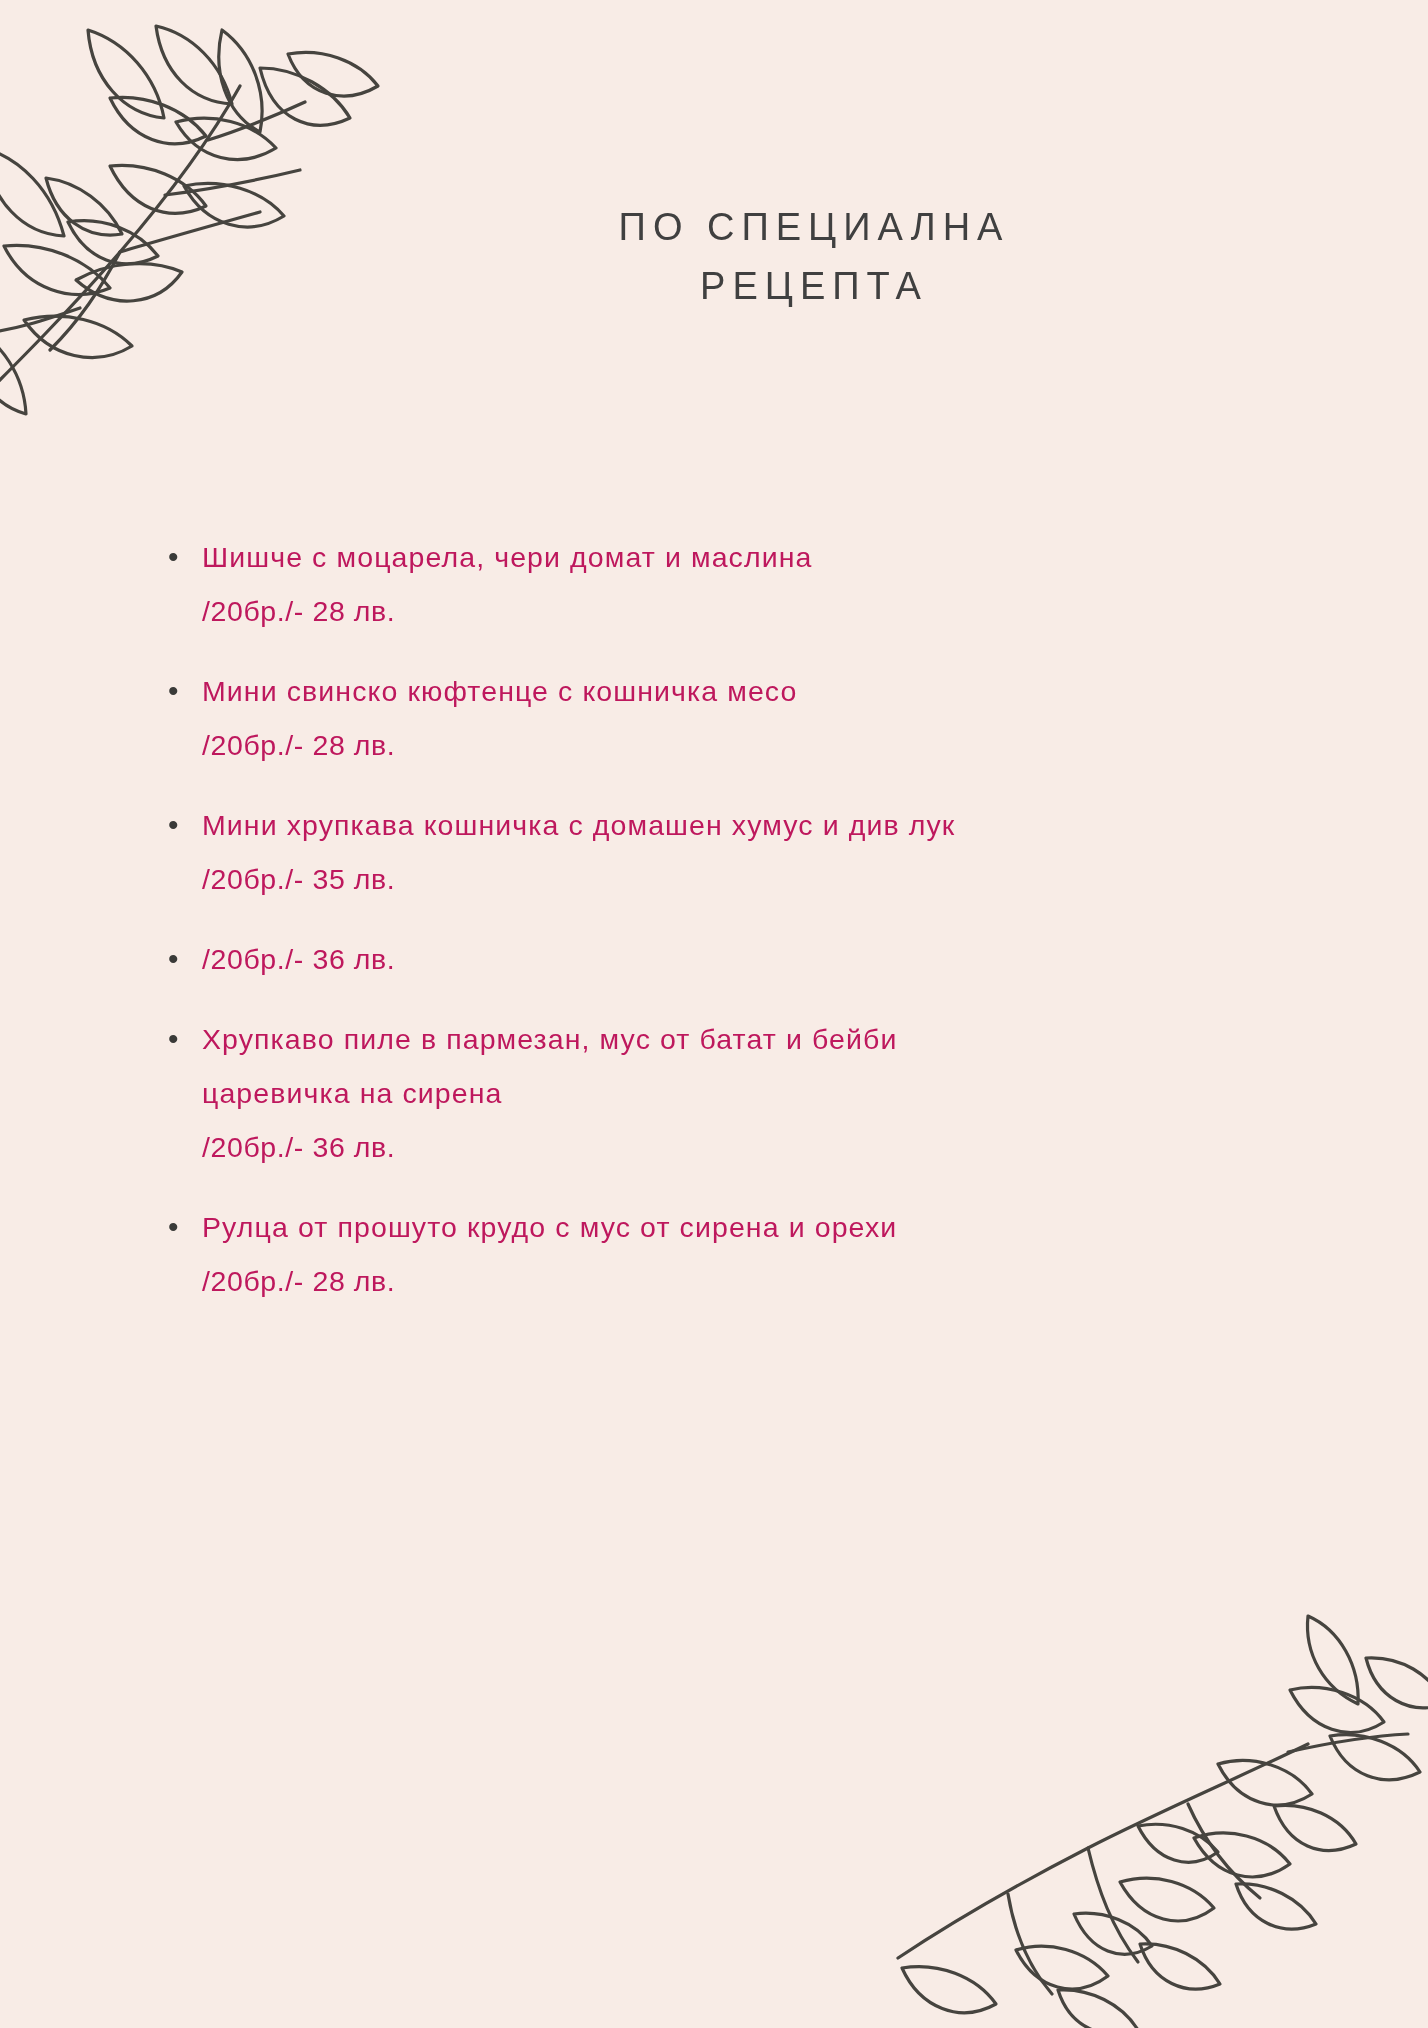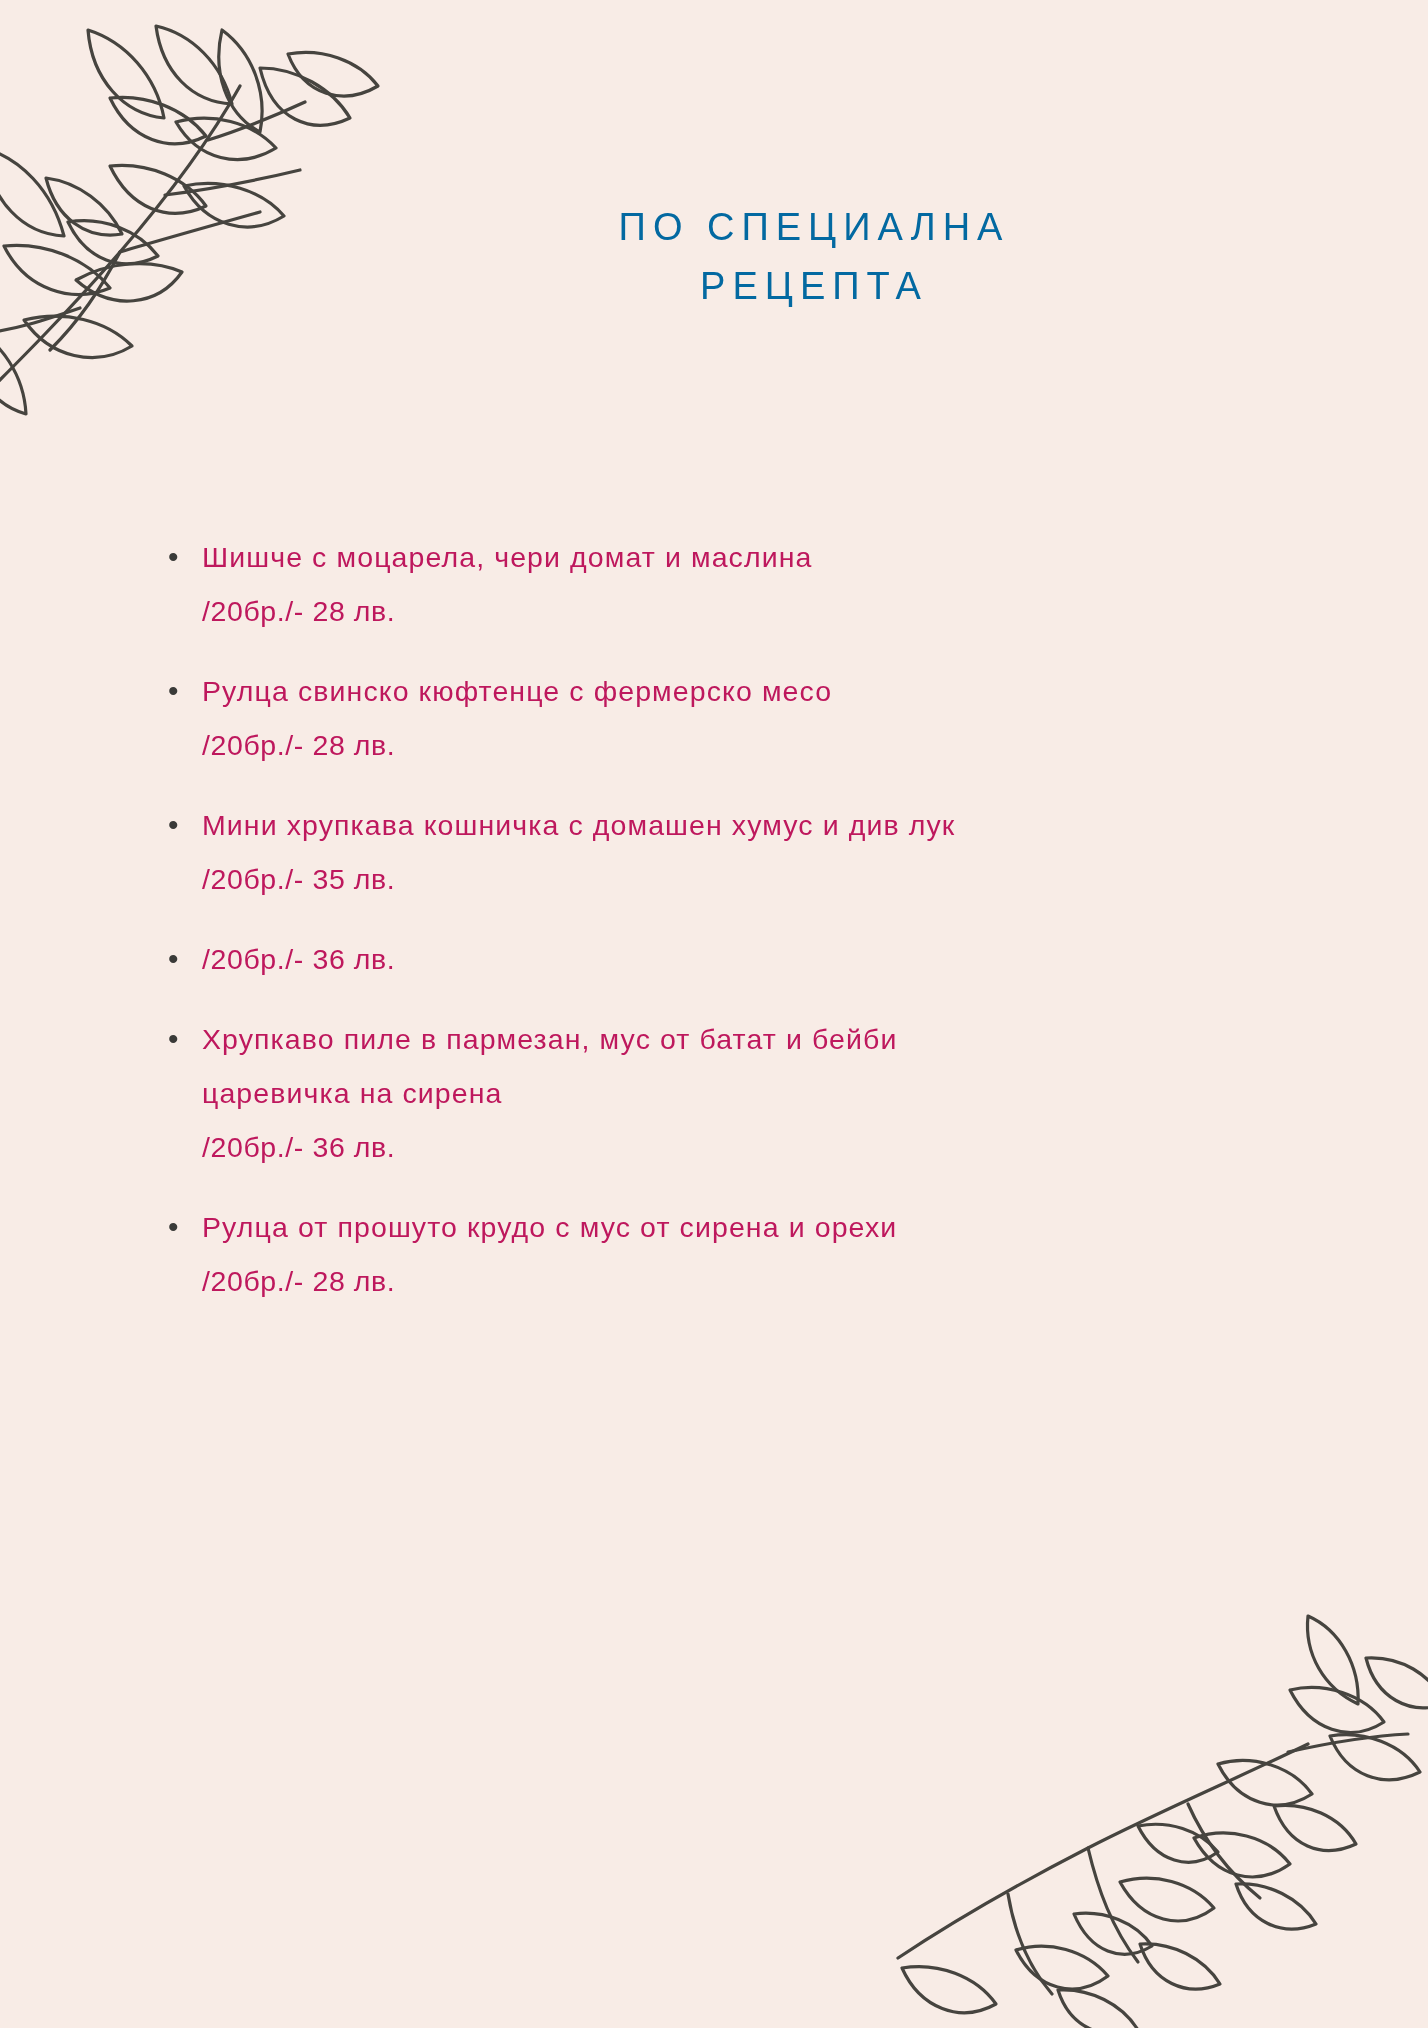--- a/index.html
+++ b/index.html
@@ -53,21 +53,21 @@
     width: 100%;
     text-align: center;
     padding-left: 200px;
     box-sizing: border-box;
   }
   .heading-line {
     font-family: "Liberation Sans", sans-serif;
     font-size: 38px;
     letter-spacing: 7px;
     font-weight: 400;
-    color: #0369a1;
+    color: #404040;
     line-height: 1.55;
     white-space: nowrap;
   }
 
   
   .menu {
     position: absolute;
     top: 530px;
     left: 168px;
     width: 1020px;
@@ -172,21 +172,21 @@
       <div class="bullet">•</div>
       <div class="item-body">
         <div class="item-name">Шишче с моцарела, чери домат и маслина</div>
         <div class="item-price">/20бр./- 28 лв.</div>
       </div>
     </div>
 
     <div class="menu-item">
       <div class="bullet">•</div>
       <div class="item-body">
-        <div class="item-name">Рулца свинско кюфтенце с фермерско месо</div>
+        <div class="item-name">Мини свинско кюфтенце с кошничка месо</div>
         <div class="item-price">/20бр./- 28 лв.</div>
       </div>
     </div>
 
     <div class="menu-item">
       <div class="bullet">•</div>
       <div class="item-body">
         <div class="item-name">Мини хрупкава кошничка с домашен хумус и див лук</div>
         <div class="item-price">/20бр./- 35 лв.</div>
       </div>

